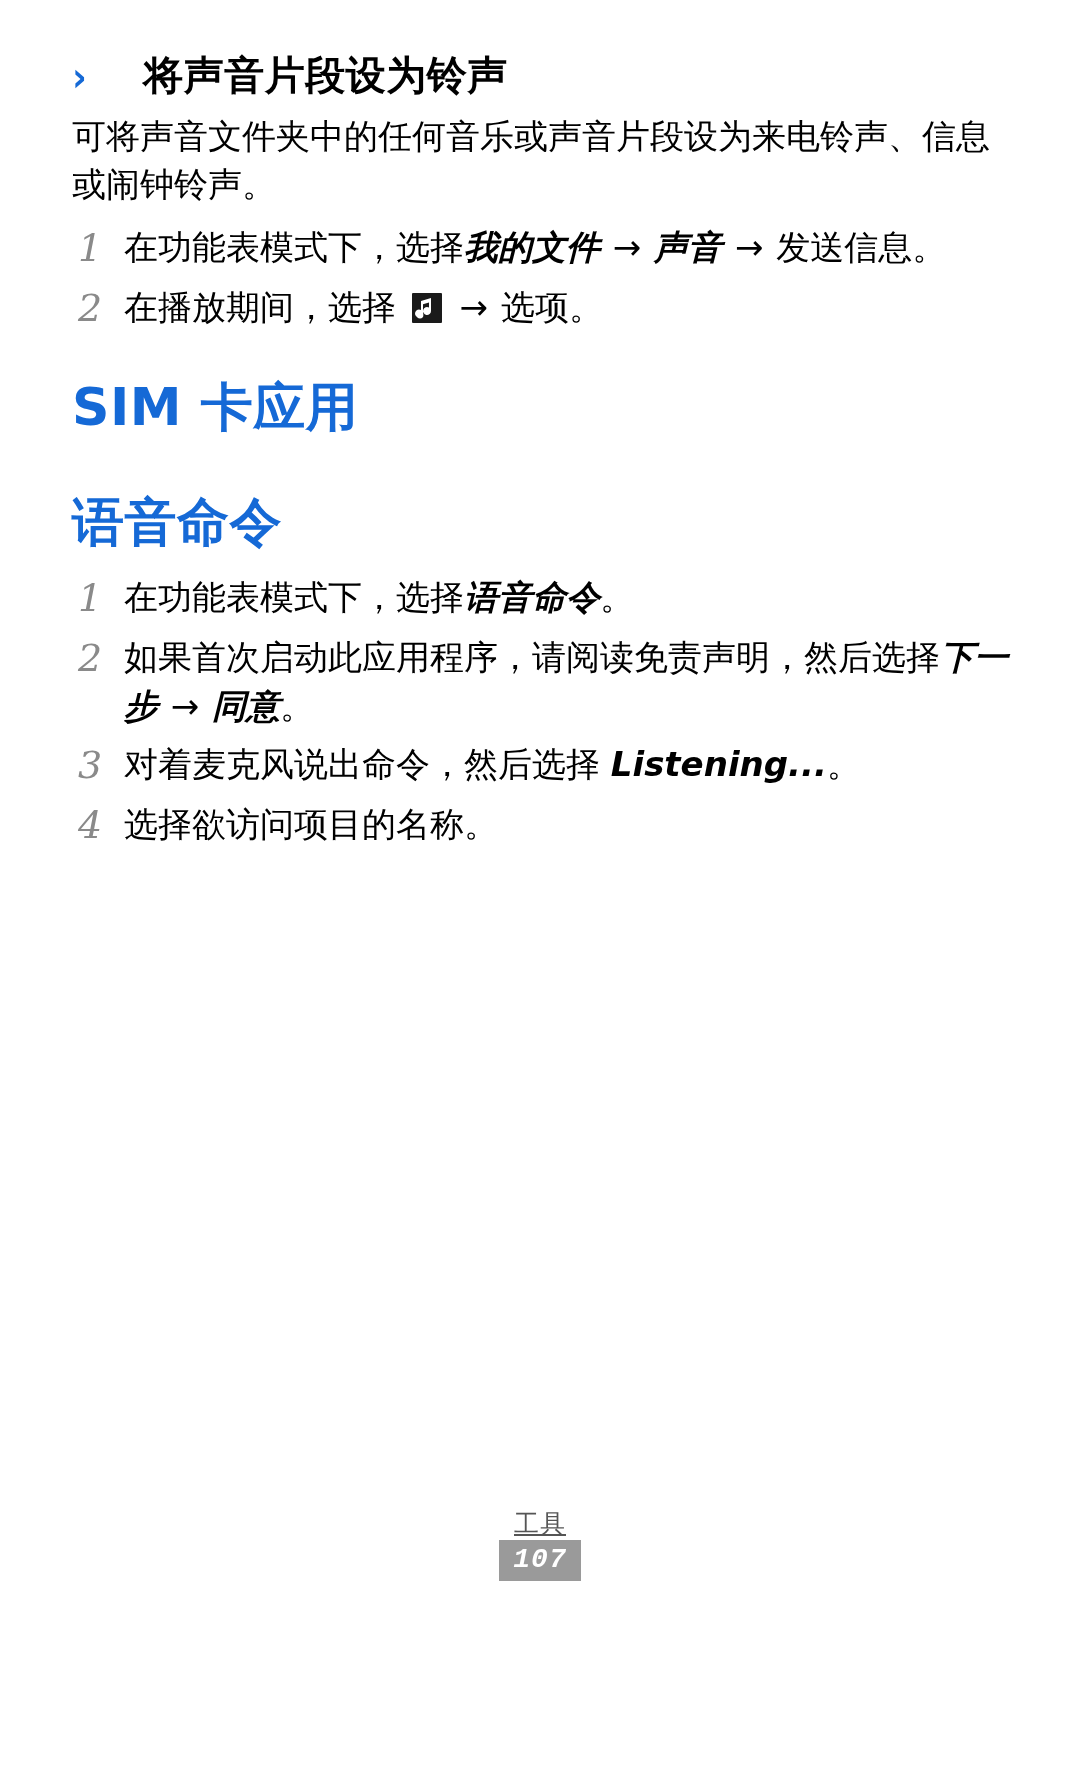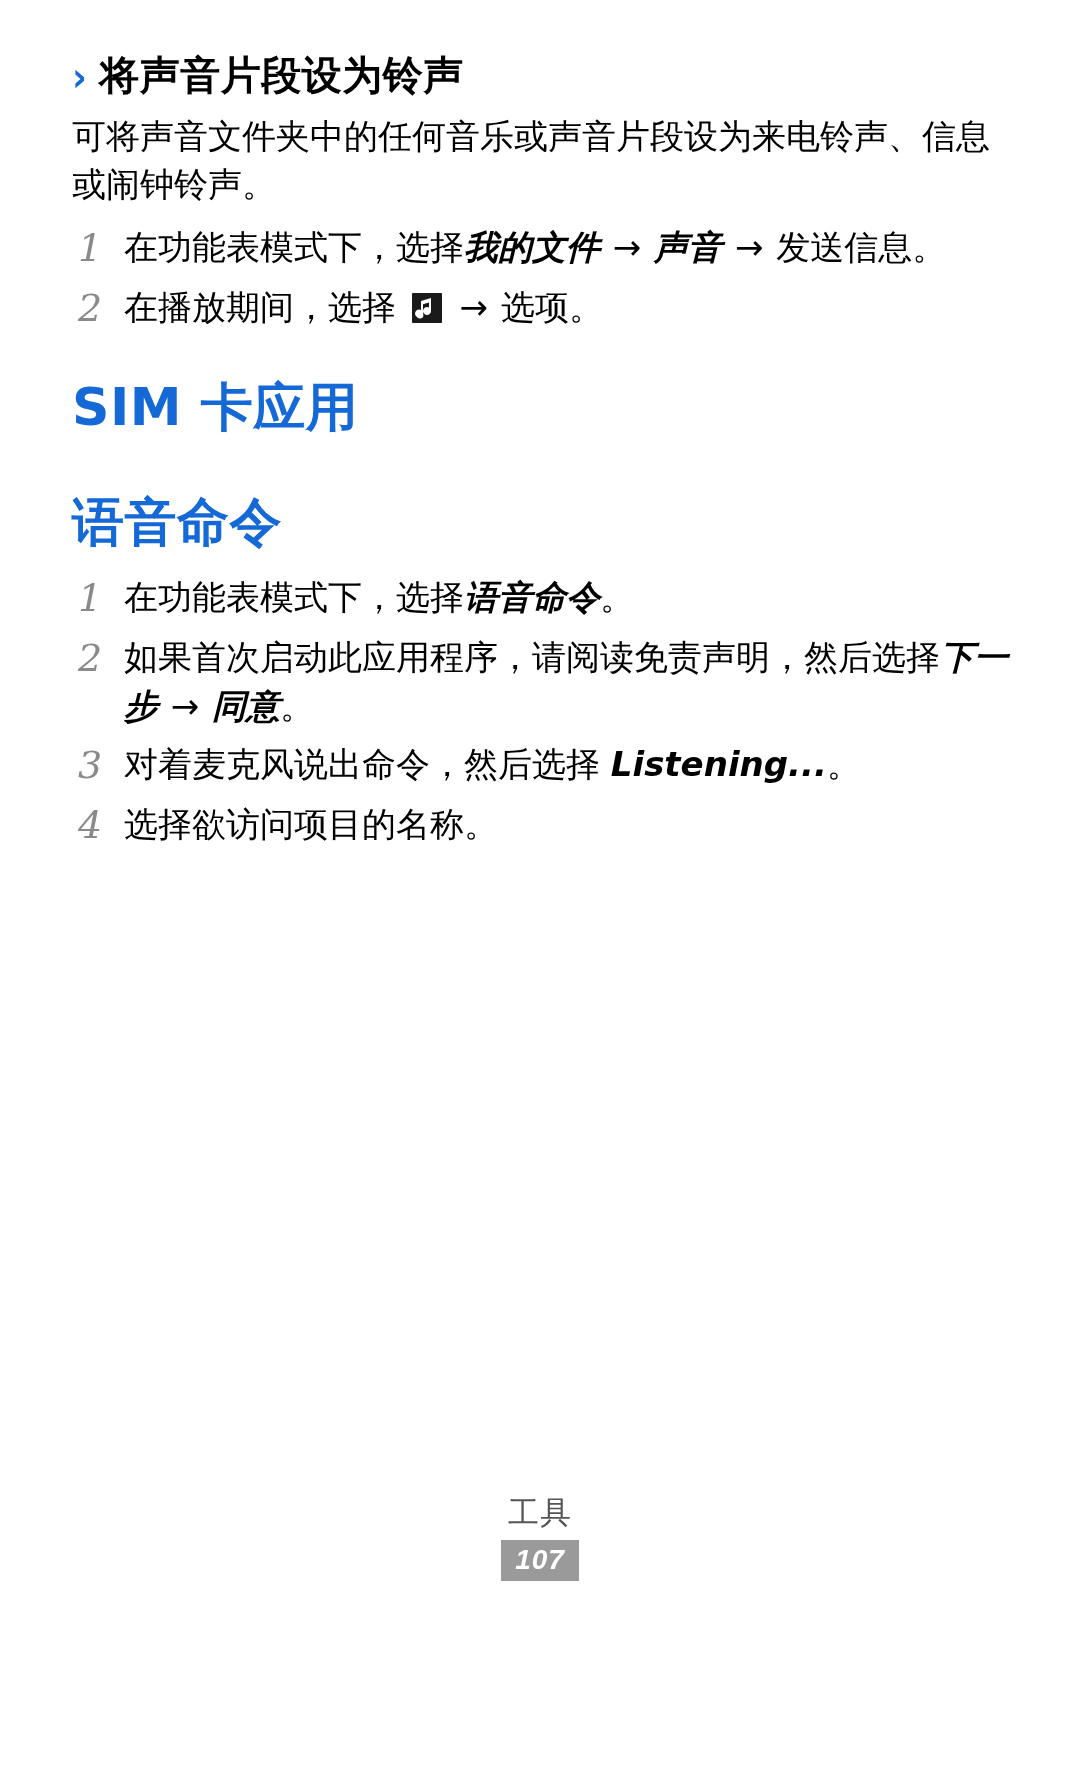--- a/index.html
+++ b/index.html
@@ -36,21 +36,21 @@
     line-height: 1.15;
   }
   .chevron {
     color: #1569d6;
     font-size: 36px;
     font-weight: bold;
     line-height: 1;
     transform: scaleY(1.15);
     display: inline-block;
   }
-  .subhead-text { color: #000; }
+  .subhead-text { color: #000; margin-left: 44px; }
 
   
   .para {
     font-size: 34px;
     line-height: 1.42;
     margin: 0 0 14px 0;
     letter-spacing: 0px;
     text-align: left;
   }
 
@@ -106,30 +106,30 @@
 
   
   .footer {
     position: absolute;
     left: 0;
     right: 0;
     bottom: 190px;
     text-align: center;
   }
   .footer-label {
-    font-size: 31px;
+    font-size: 25px;
     color: #555555;
-    margin-bottom: 6px;
     letter-spacing: 1px;
+    text-decoration: underline;
   }
   .page-badge {
     display: inline-block;
     background: #9a9a9a;
     color: #ffffff;
-    font-family: Liberation Sans, sans-serif;
+    font-family: Liberation Mono, monospace;
     font-style: italic;
     font-weight: bold;
     font-size: 28px;
     padding: 2px 14px 4px 14px;
     line-height: 1.25;
     letter-spacing: 1px;
   }
 </style>
 </head>
 <body>

